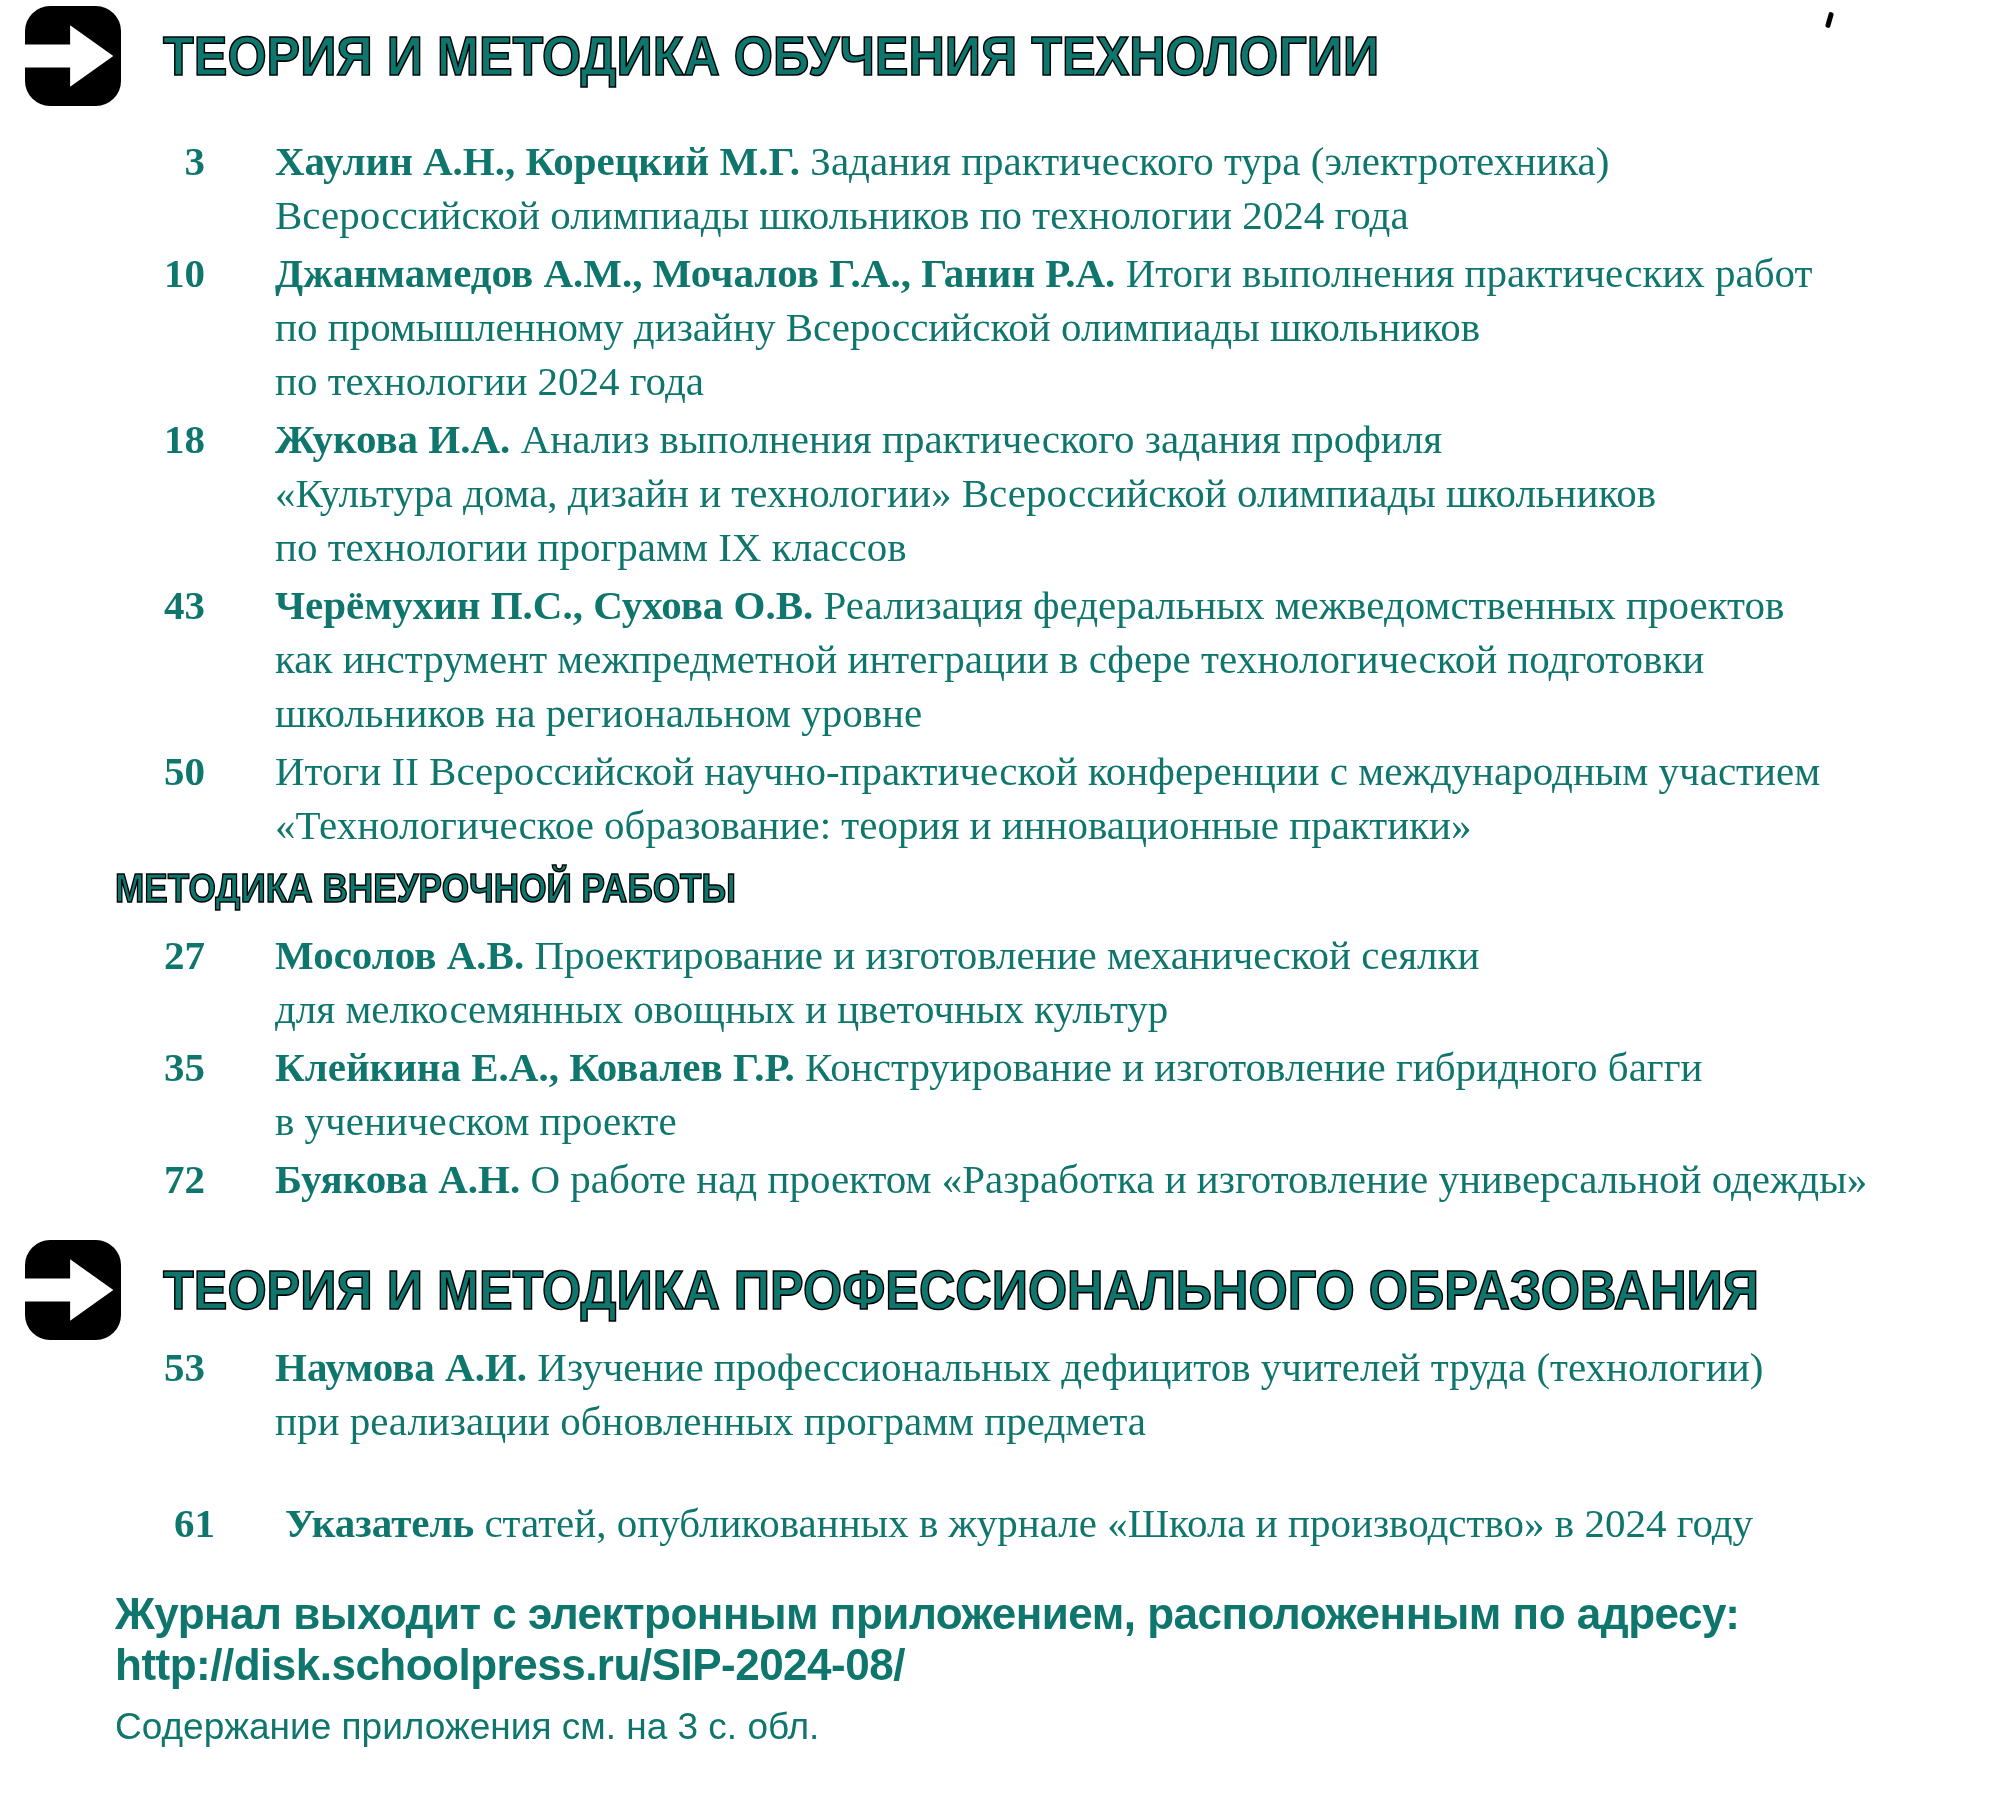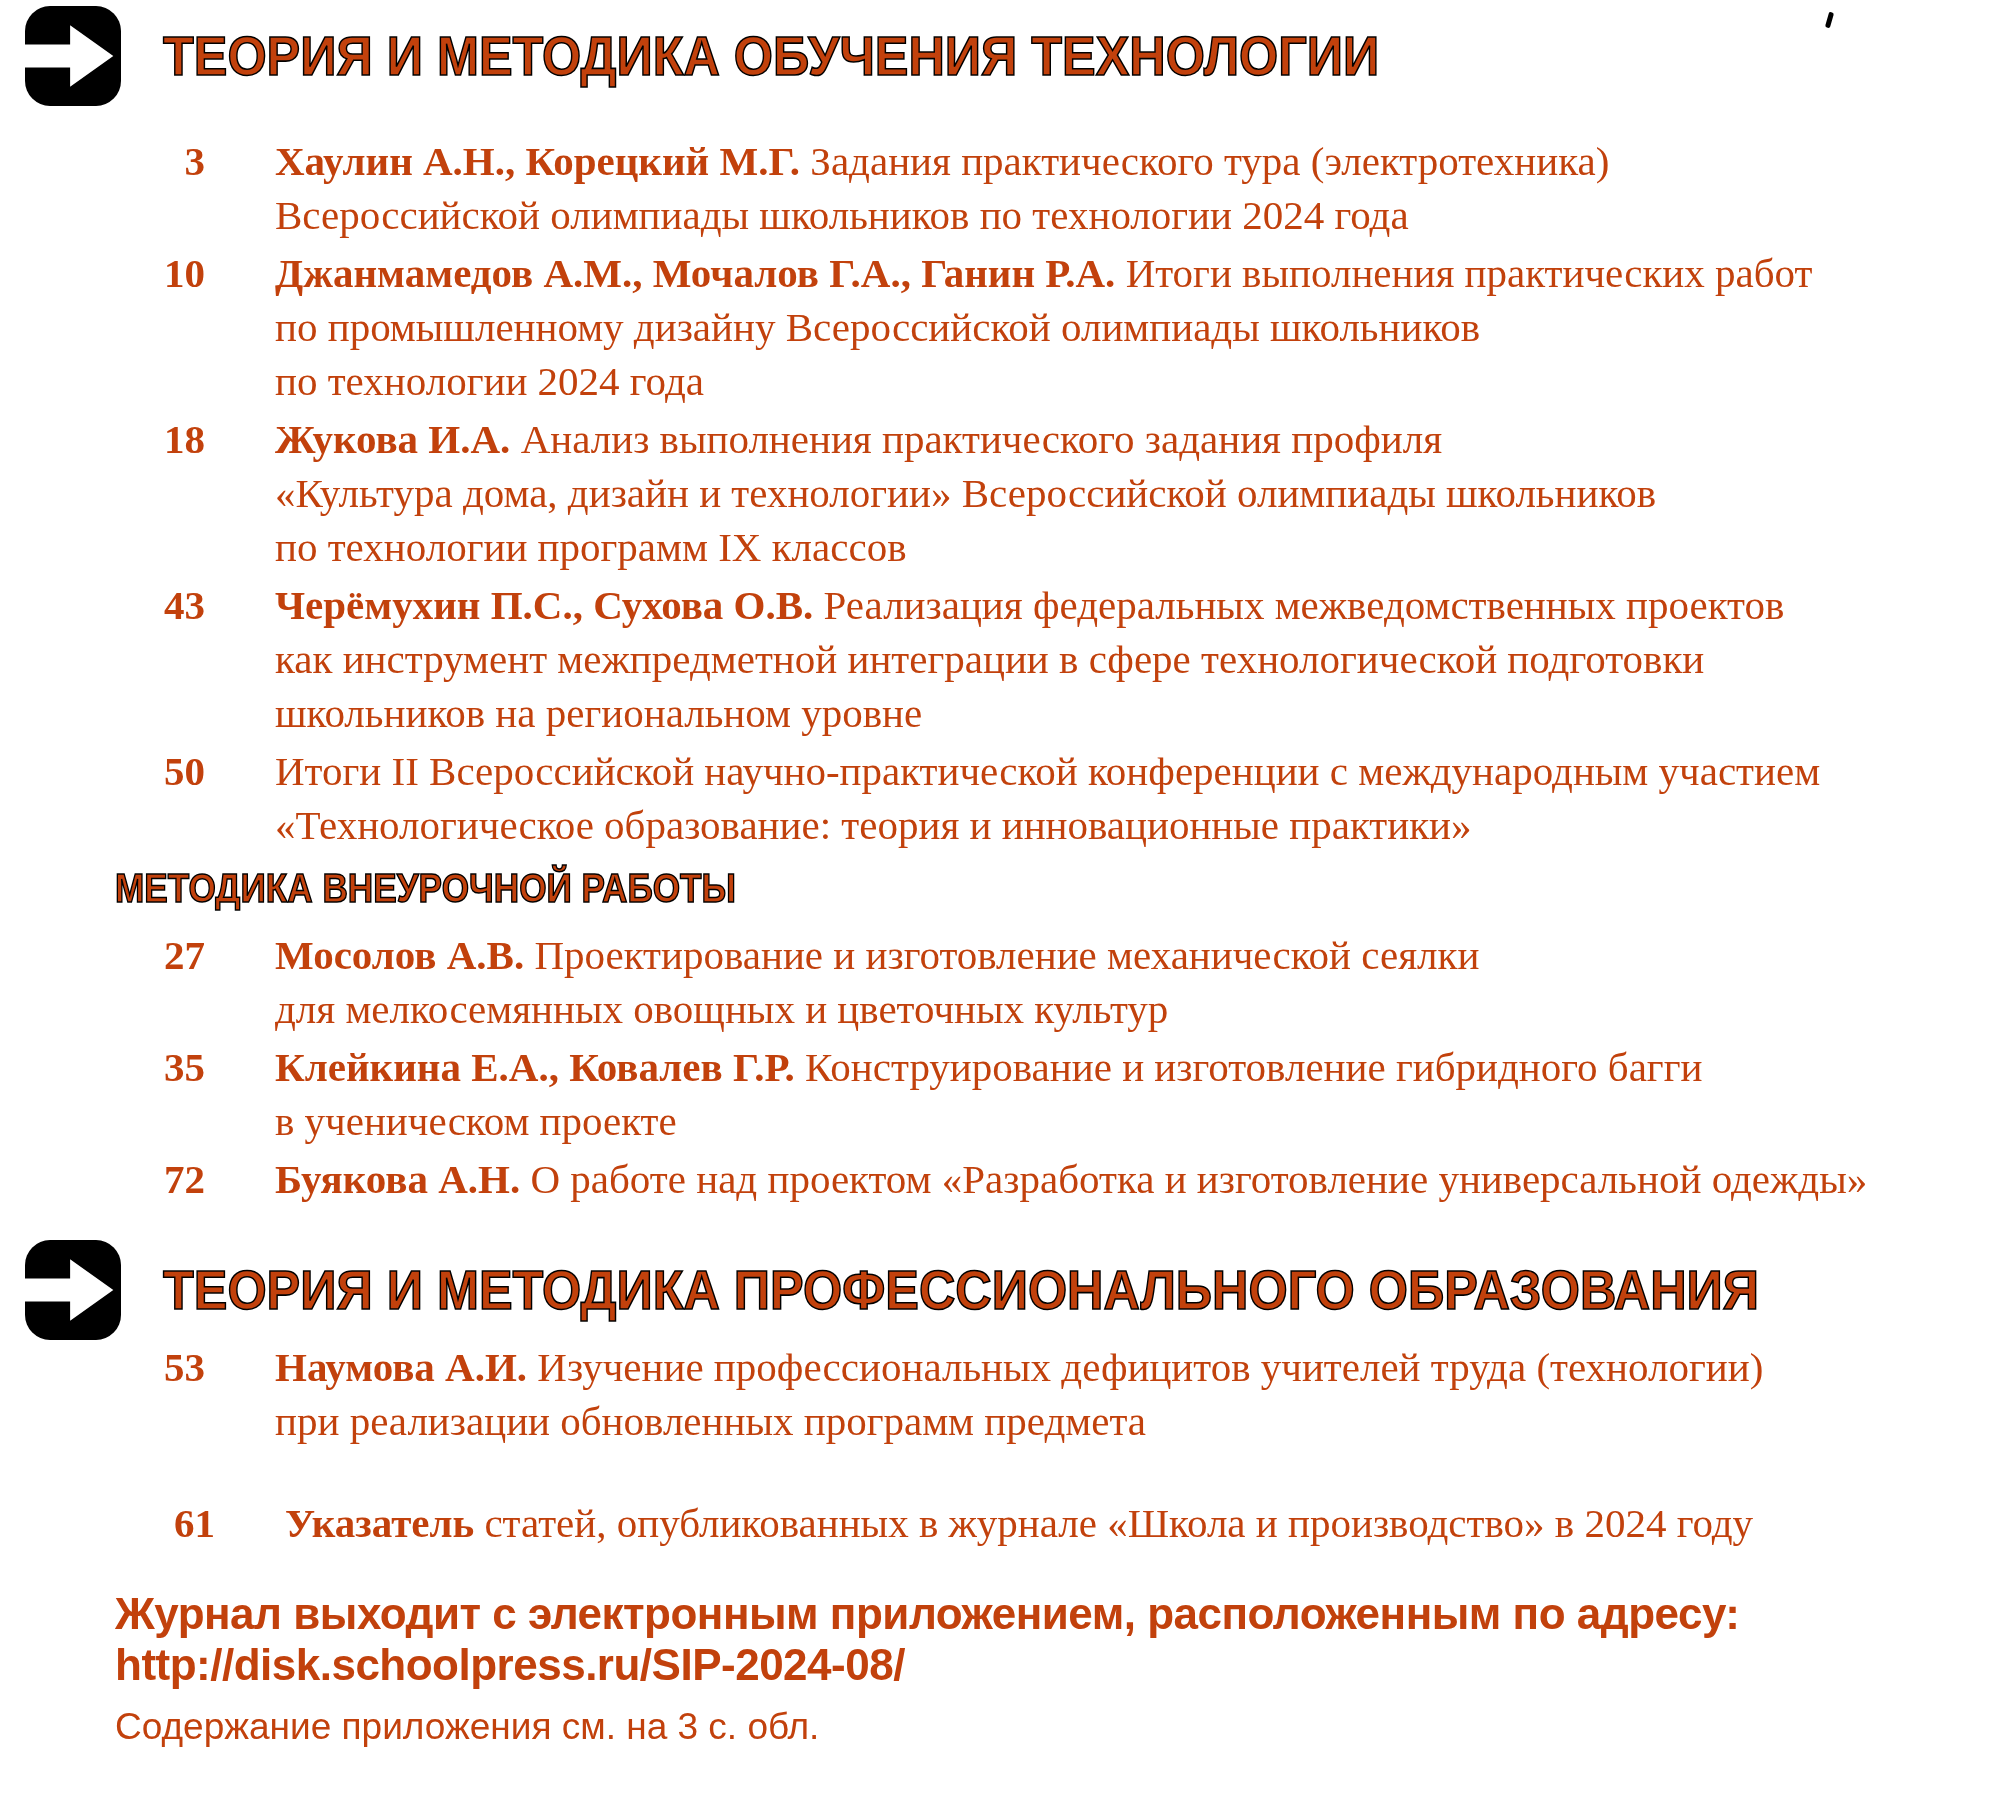--- a/index.html
+++ b/index.html
@@ -1,21 +1,21 @@
 <!DOCTYPE html>
 <html><head>
 <meta charset="utf-8">
 <style>
   html, body { margin: 0; padding: 0; background: #ffffff; }
   .page {
     position: relative;
     width: 2000px;
     height: 1800px;
     background: #ffffff;
-    color: #c2410c;
+    color: #0f766e;
     font-family: "Liberation Serif", serif;
     overflow: hidden;
   }
   
   .artifact {
     position: absolute;
     left: 1827px; top: 12px;
     width: 5px; height: 16px;
     background: #000;
     border-radius: 2px;

